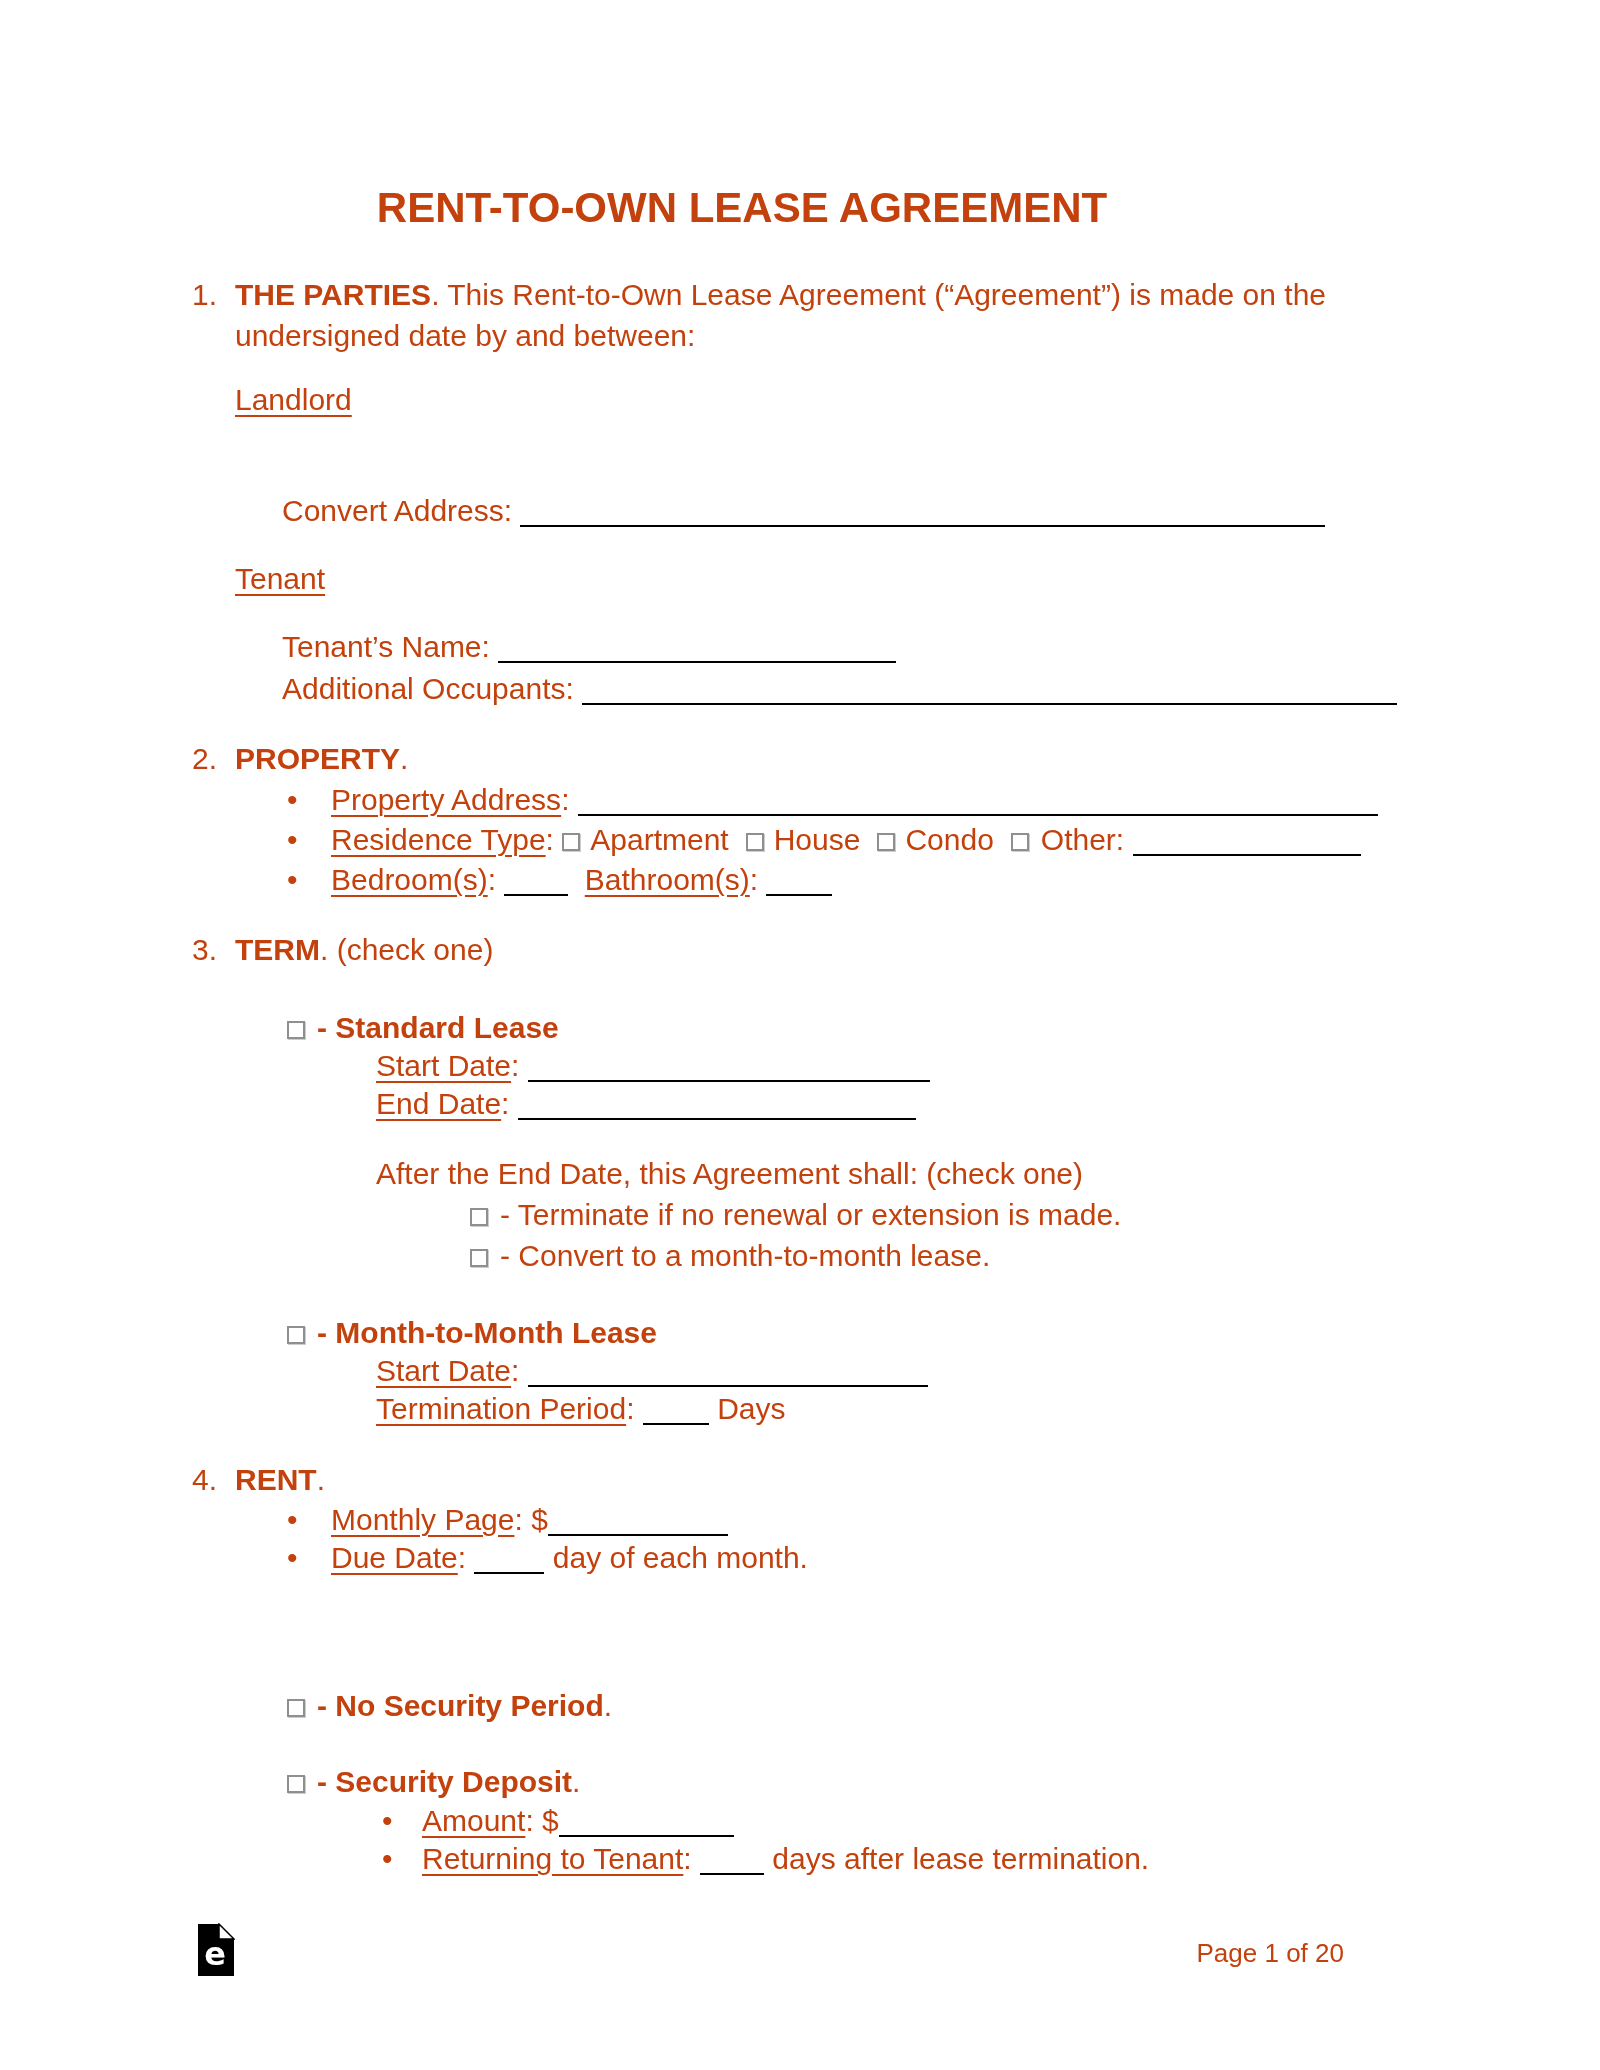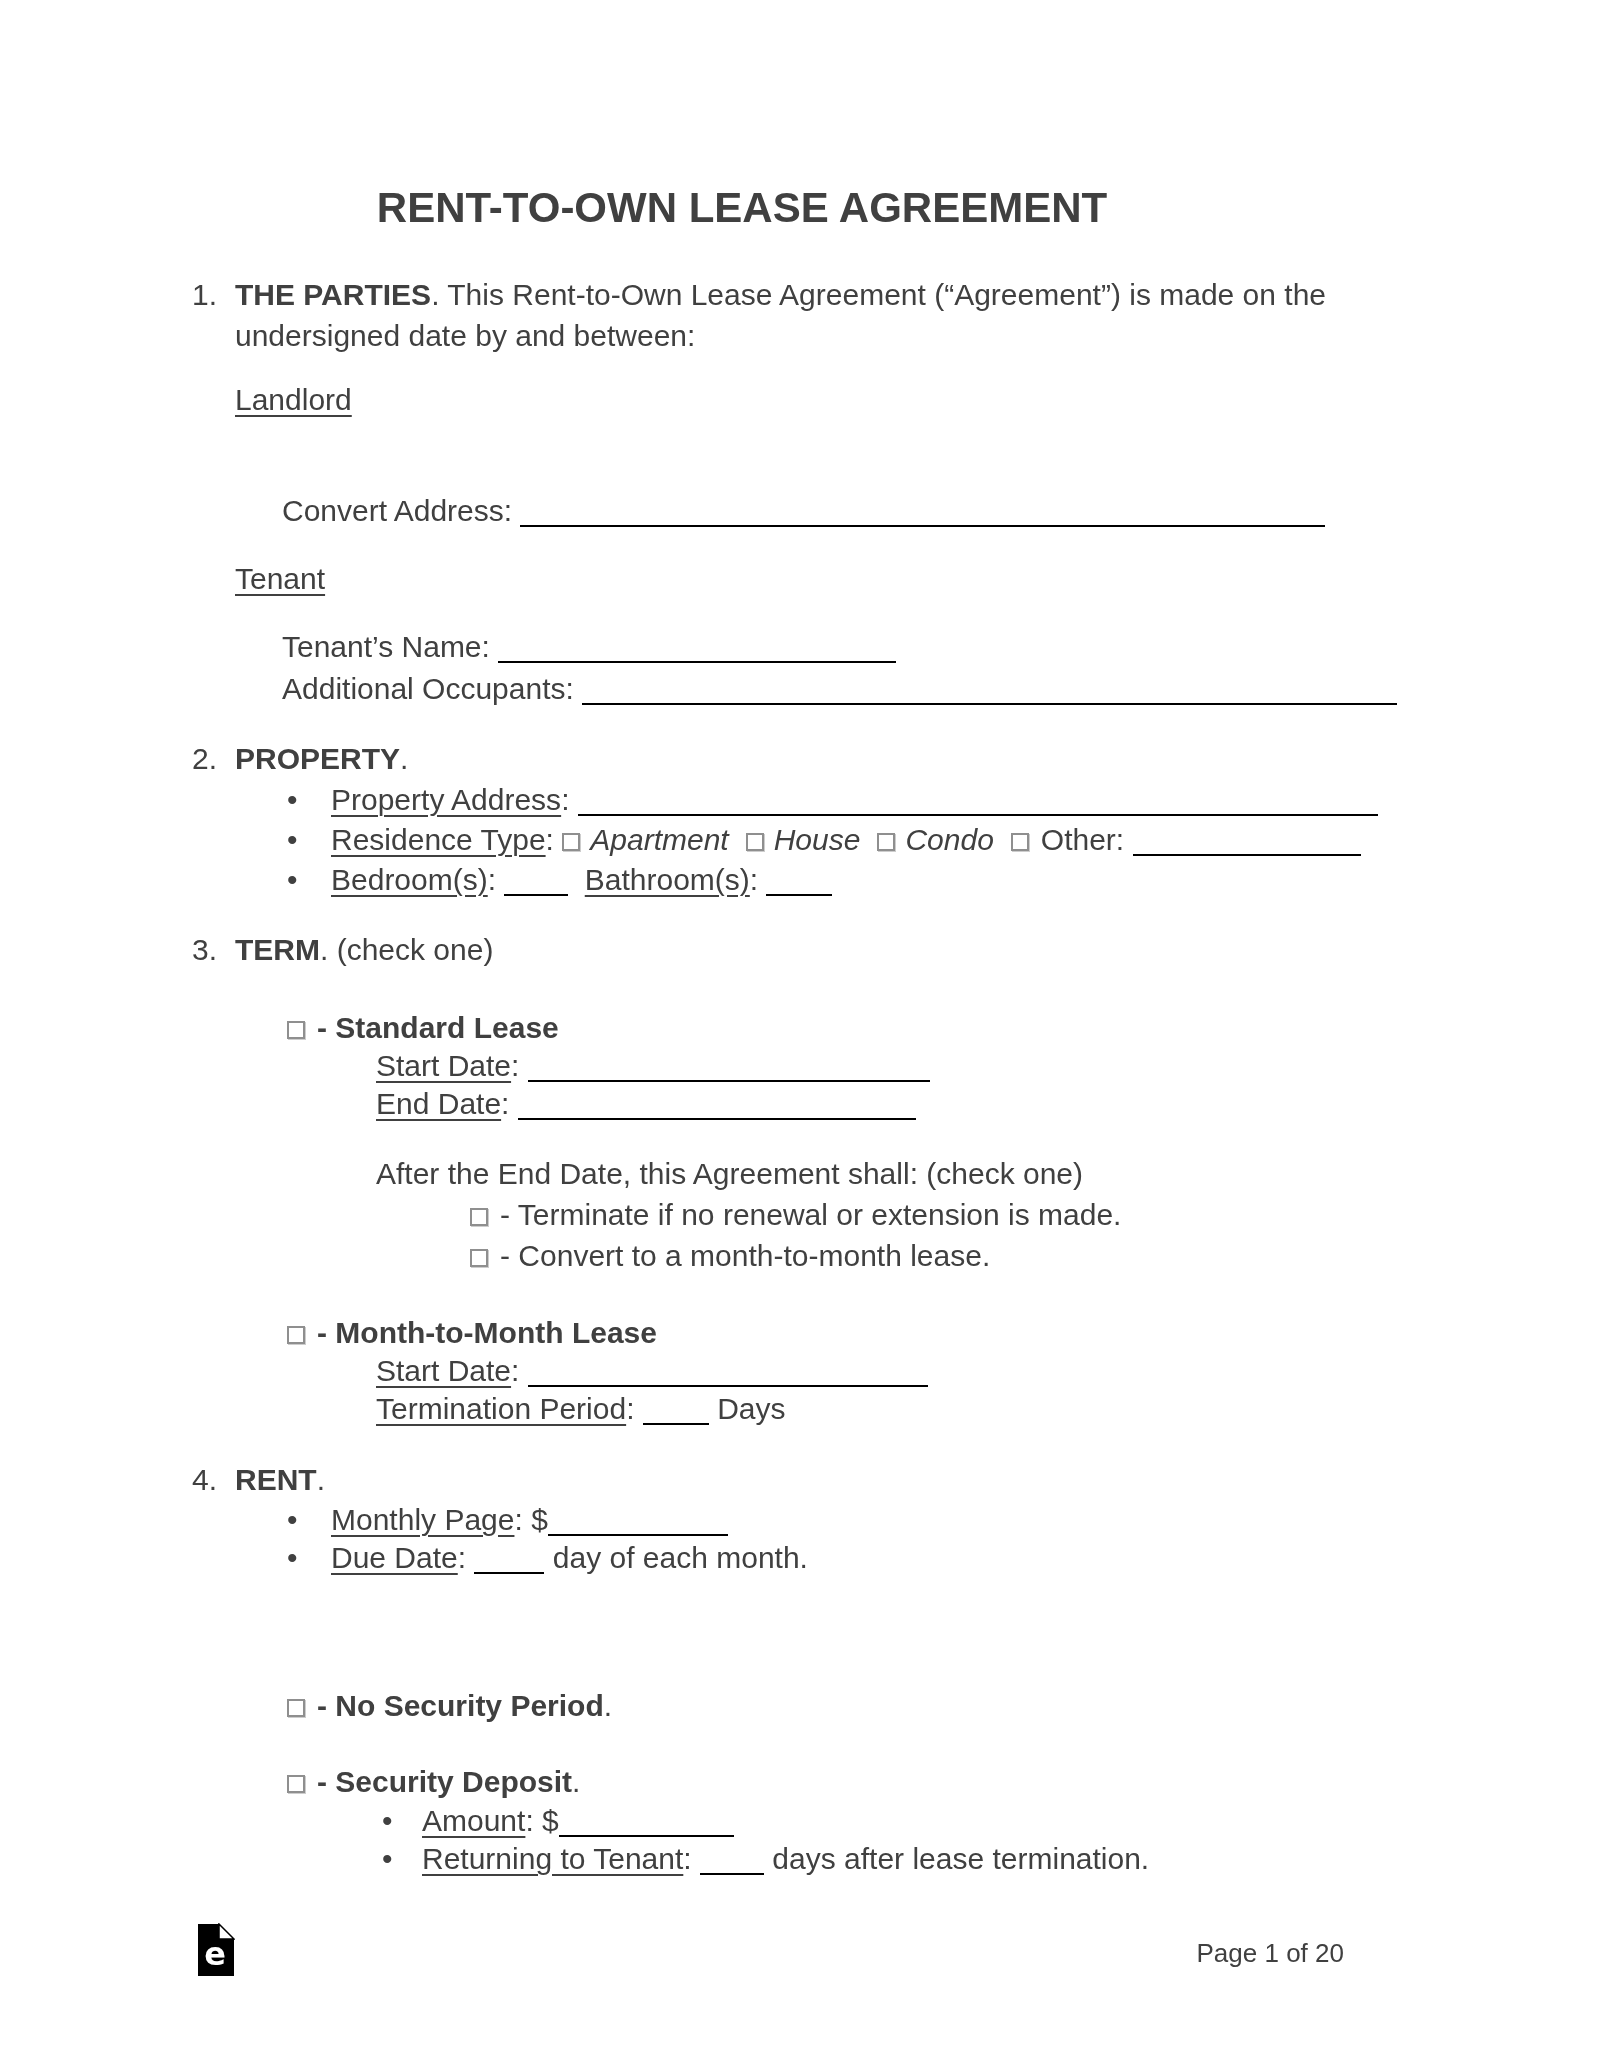--- a/index.html
+++ b/index.html
@@ -1,37 +1,37 @@
 <!DOCTYPE html>
 <html><head>
 <meta charset="utf-8">
 <style>
   html,body { margin:0; padding:0; background:#fff; }
   .page {
     position:relative; width:1484px; height:2070px; background:#ffffff;
-    font-family:"Liberation Sans", sans-serif; font-size:30px; color:#404040;
+    font-family:"Liberation Sans", sans-serif; font-size:30px; color:#c2410c;
     overflow:hidden;
     border-radius:14px;
   }
   .line { position:absolute; line-height:1; white-space:nowrap; }
   .b { font-weight:bold;text-align:center; }
   .ul { text-decoration:underline; text-decoration-thickness:2px; text-underline-offset:5px; }
   .title {
     position:absolute; left:0; top:187px; width:100%;
     text-align:center; font-size:42px; font-weight:bold; line-height:1;
   }
   .num { display:inline-block; width:43px; }
   .bullet { display:inline-block; width:44px; }
   .bullet2 { display:inline-block; width:40px; }
   .cb {
     display:inline-block; width:14px; height:14px; background:#fff;
     border:2px solid #8f8f8f; box-shadow:1px 1px 0 #cdcdcd;
     vertical-align:-1px; margin-right:12px;
   }
-  .opt { margin-right:17px;font-style:italic; }
+  .opt { margin-right:17px; }
   .opt .cb { margin-right:10px; }
   .blank {
     display:inline-block; border-bottom:2px solid #000;
     height:0.9em; vertical-align:-6px;
   }
   .footer-page { position:absolute; top:1940px; right:140px; font-size:26px; line-height:1; }
   .logo { position:absolute; left:197px; top:1923px; width:38px; height:54px; }
 </style>
 </head>
 <body>

